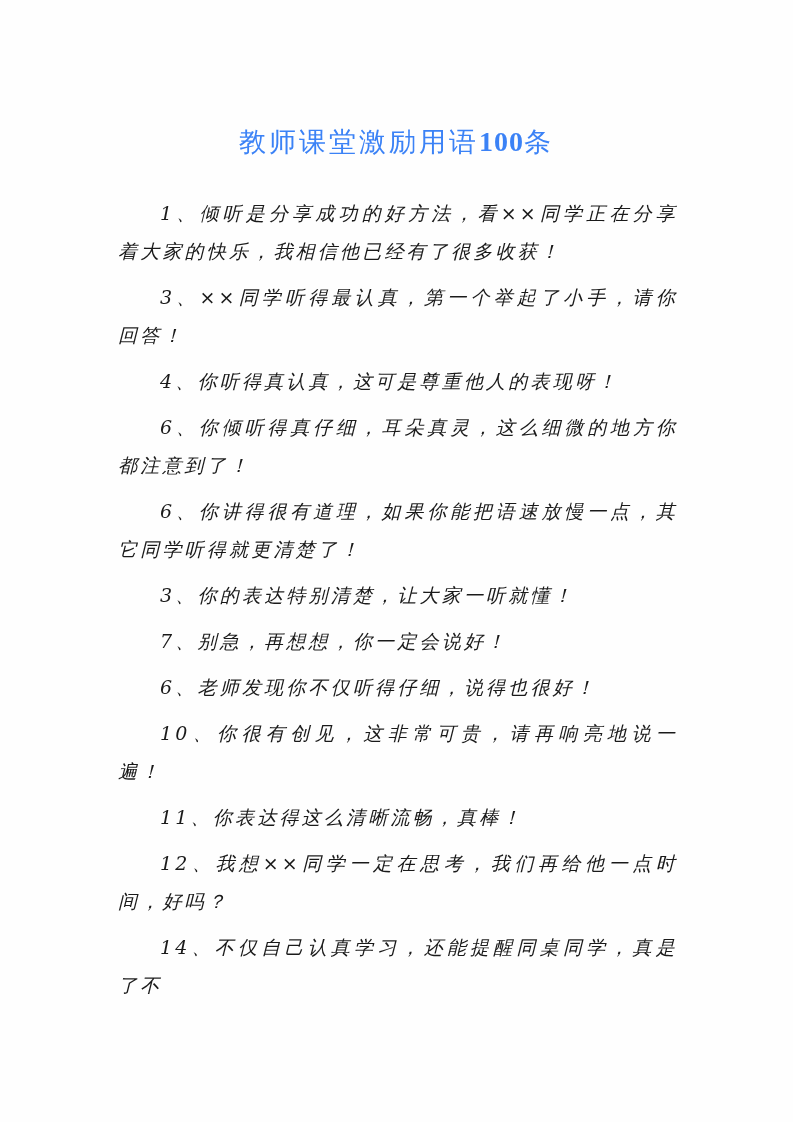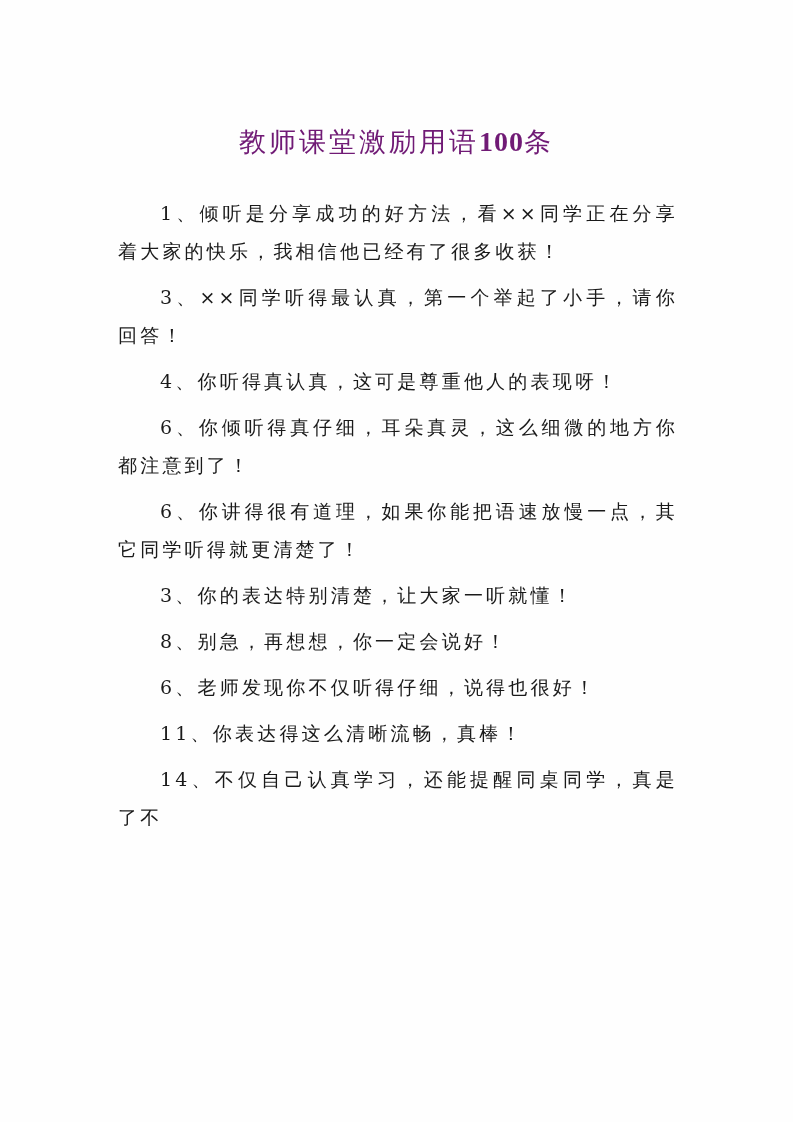--- a/index.html
+++ b/index.html
@@ -3,45 +3,47 @@
   <meta charset="utf-8">
   <style>
     html, body { margin: 0; padding: 0; background: #ffffff; }
     body { width: 793px; height: 1122px; position: relative; overflow: hidden; }
     .page {
       position: absolute; left: 0; top: 0; width: 793px; height: 1122px; background: #fefefe;
     }
     .title {
       position: absolute; left: 0; top: 124px; width: 793px; text-align: center;
       font-family: "DejaVu Serif", "Liberation Serif", serif;
-      font-size: 27px; letter-spacing: 3px; color: #701a75; font-weight: normal;
+      font-size: 27px; letter-spacing: 3px; color: #3b82f6; font-weight: normal;
     }
     .title .num { font-family: "Liberation Serif", serif; font-weight: bold; font-size: 28px; letter-spacing: 1px; }
     .body {
       position: absolute; left: 118px; top: 194px; width: 560px;
       font-family: "DejaVu Serif", "Liberation Serif", serif;
       font-size: 19px; color: #1a1a1a;
       line-height: 38px; letter-spacing: 3.2px;
       text-align: justify;
     }
-    .item { margin: 0 0 8px 0; text-indent: 42px; }
+    .item { margin: 0 0 8px 0; text-indent: 42px; font-style: italic; }
   </style>
 </head>
 <body>
 
 <div class="page">
   <div class="title">
     <span>教师课堂激励用语</span><span class="num">100</span><span>条</span>
   </div>
 
   <div class="body">
     <p class="item">1、倾听是分享成功的好方法，看××同学正在分享着大家的快乐，我相信他已经有了很多收获！</p>
     <p class="item">3、××同学听得最认真，第一个举起了小手，请你回答！</p>
     <p class="item">4、你听得真认真，这可是尊重他人的表现呀！</p>
     <p class="item">6、你倾听得真仔细，耳朵真灵，这么细微的地方你都注意到了！</p>
     <p class="item">6、你讲得很有道理，如果你能把语速放慢一点，其它同学听得就更清楚了！</p>
     <p class="item">3、你的表达特别清楚，让大家一听就懂！</p>
-    <p class="item">8、别急，再想想，你一定会说好！</p>
+    <p class="item">7、别急，再想想，你一定会说好！</p>
     <p class="item">6、老师发现你不仅听得仔细，说得也很好！</p>
+    <p class="item">10、你很有创见，这非常可贵，请再响亮地说一遍！</p>
     <p class="item">11、你表达得这么清晰流畅，真棒！</p>
+    <p class="item">12、我想××同学一定在思考，我们再给他一点时间，好吗？</p>
     <p class="item">14、不仅自己认真学习，还能提醒同桌同学，真是了不</p>
   </div>
 </div>
 
 </body></html>

